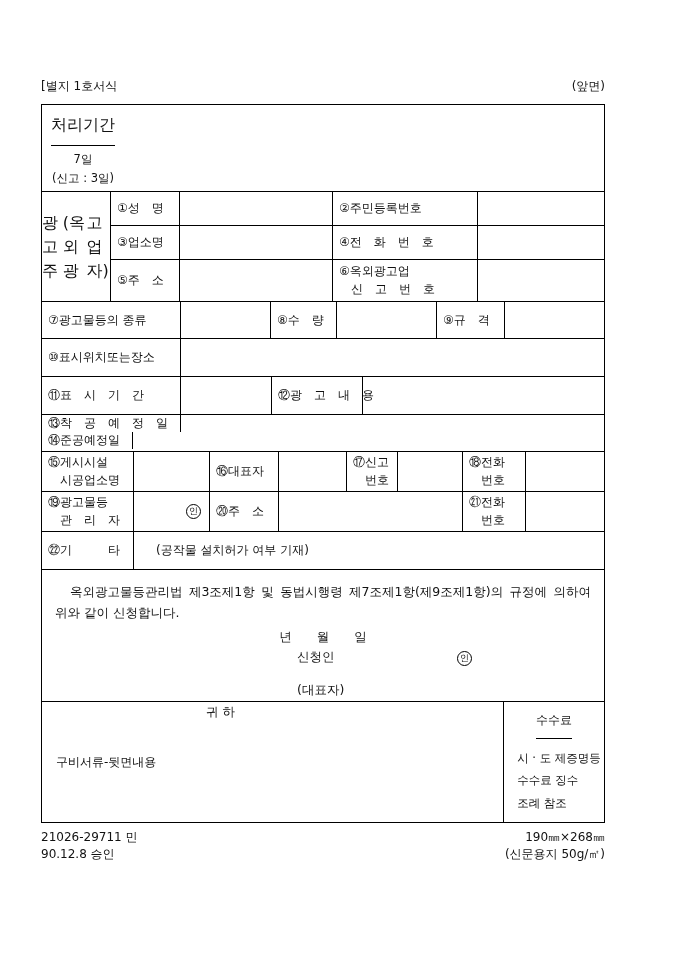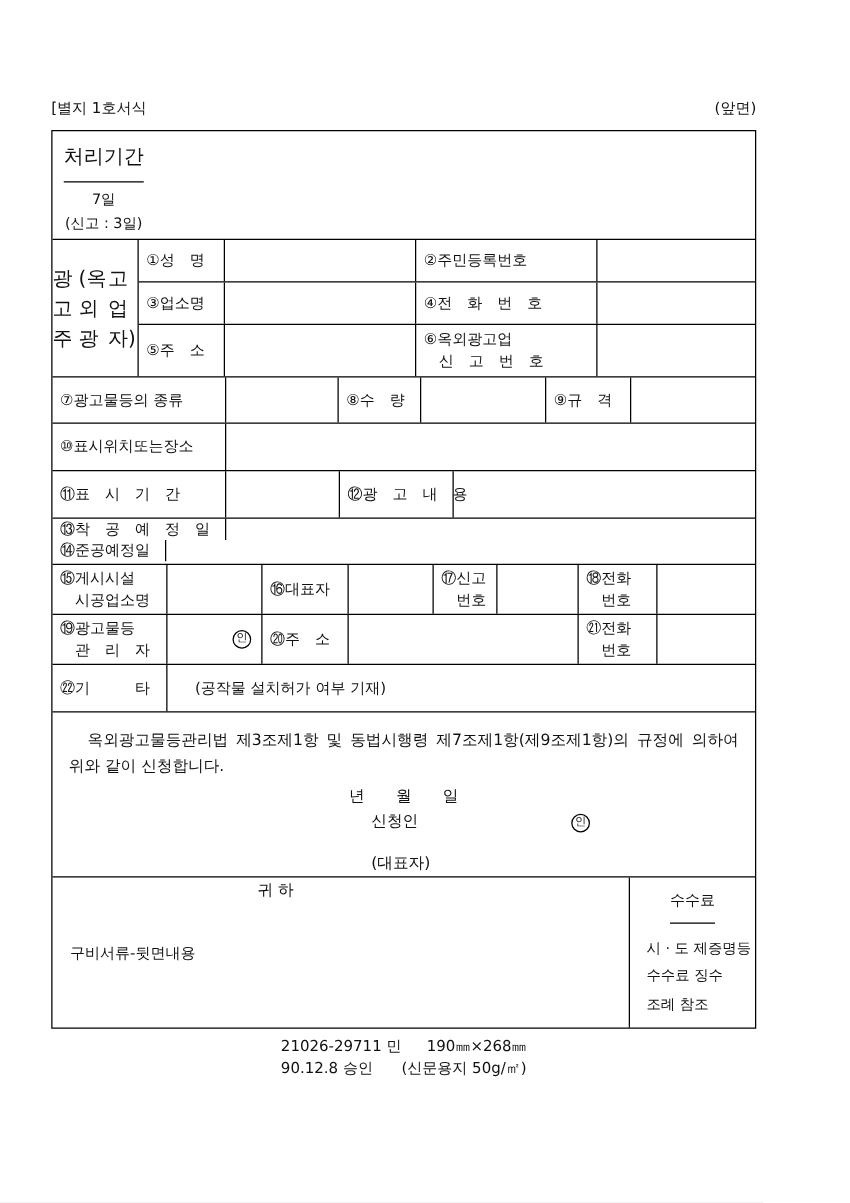--- a/index.html
+++ b/index.html
@@ -61,21 +61,21 @@
   .decl-applicant .seal { position:absolute; left:415px; top:2px; }
   .decl-sub { padding-left:255px; margin-top:16px; }
   .decl-recipient { padding-left:164px; margin-top:5px; }
   
   .row-fee { height:120px; }
   .docs-cell { flex:1; padding-left:14px; }
   .fee-col { width:100px; display:flex; flex-direction:column; }
   .fee-label { height:37px; border-bottom:1px solid #000; display:flex; align-items:center; justify-content:center; font-size:12px; }
   .fee-notes { flex:1; padding:8px 3px 0 3px; font-size:11.5px; line-height:1.95;margin-left:10px; }
   
-  .doc-footer { display:flex; justify-content:center; font-size:12px; margin-top:6px; line-height:1.45; }
+  .doc-footer { display:flex; justify-content:space-between; font-size:12px; margin-top:6px; line-height:1.45; }
   .doc-footer .right { text-align:right; }
 </style>
 </head>
 <body>
 
 <div class="page">
   <div class="form-area">
 
     <div class="doc-header">
       <span>[별지 1호서식</span>

